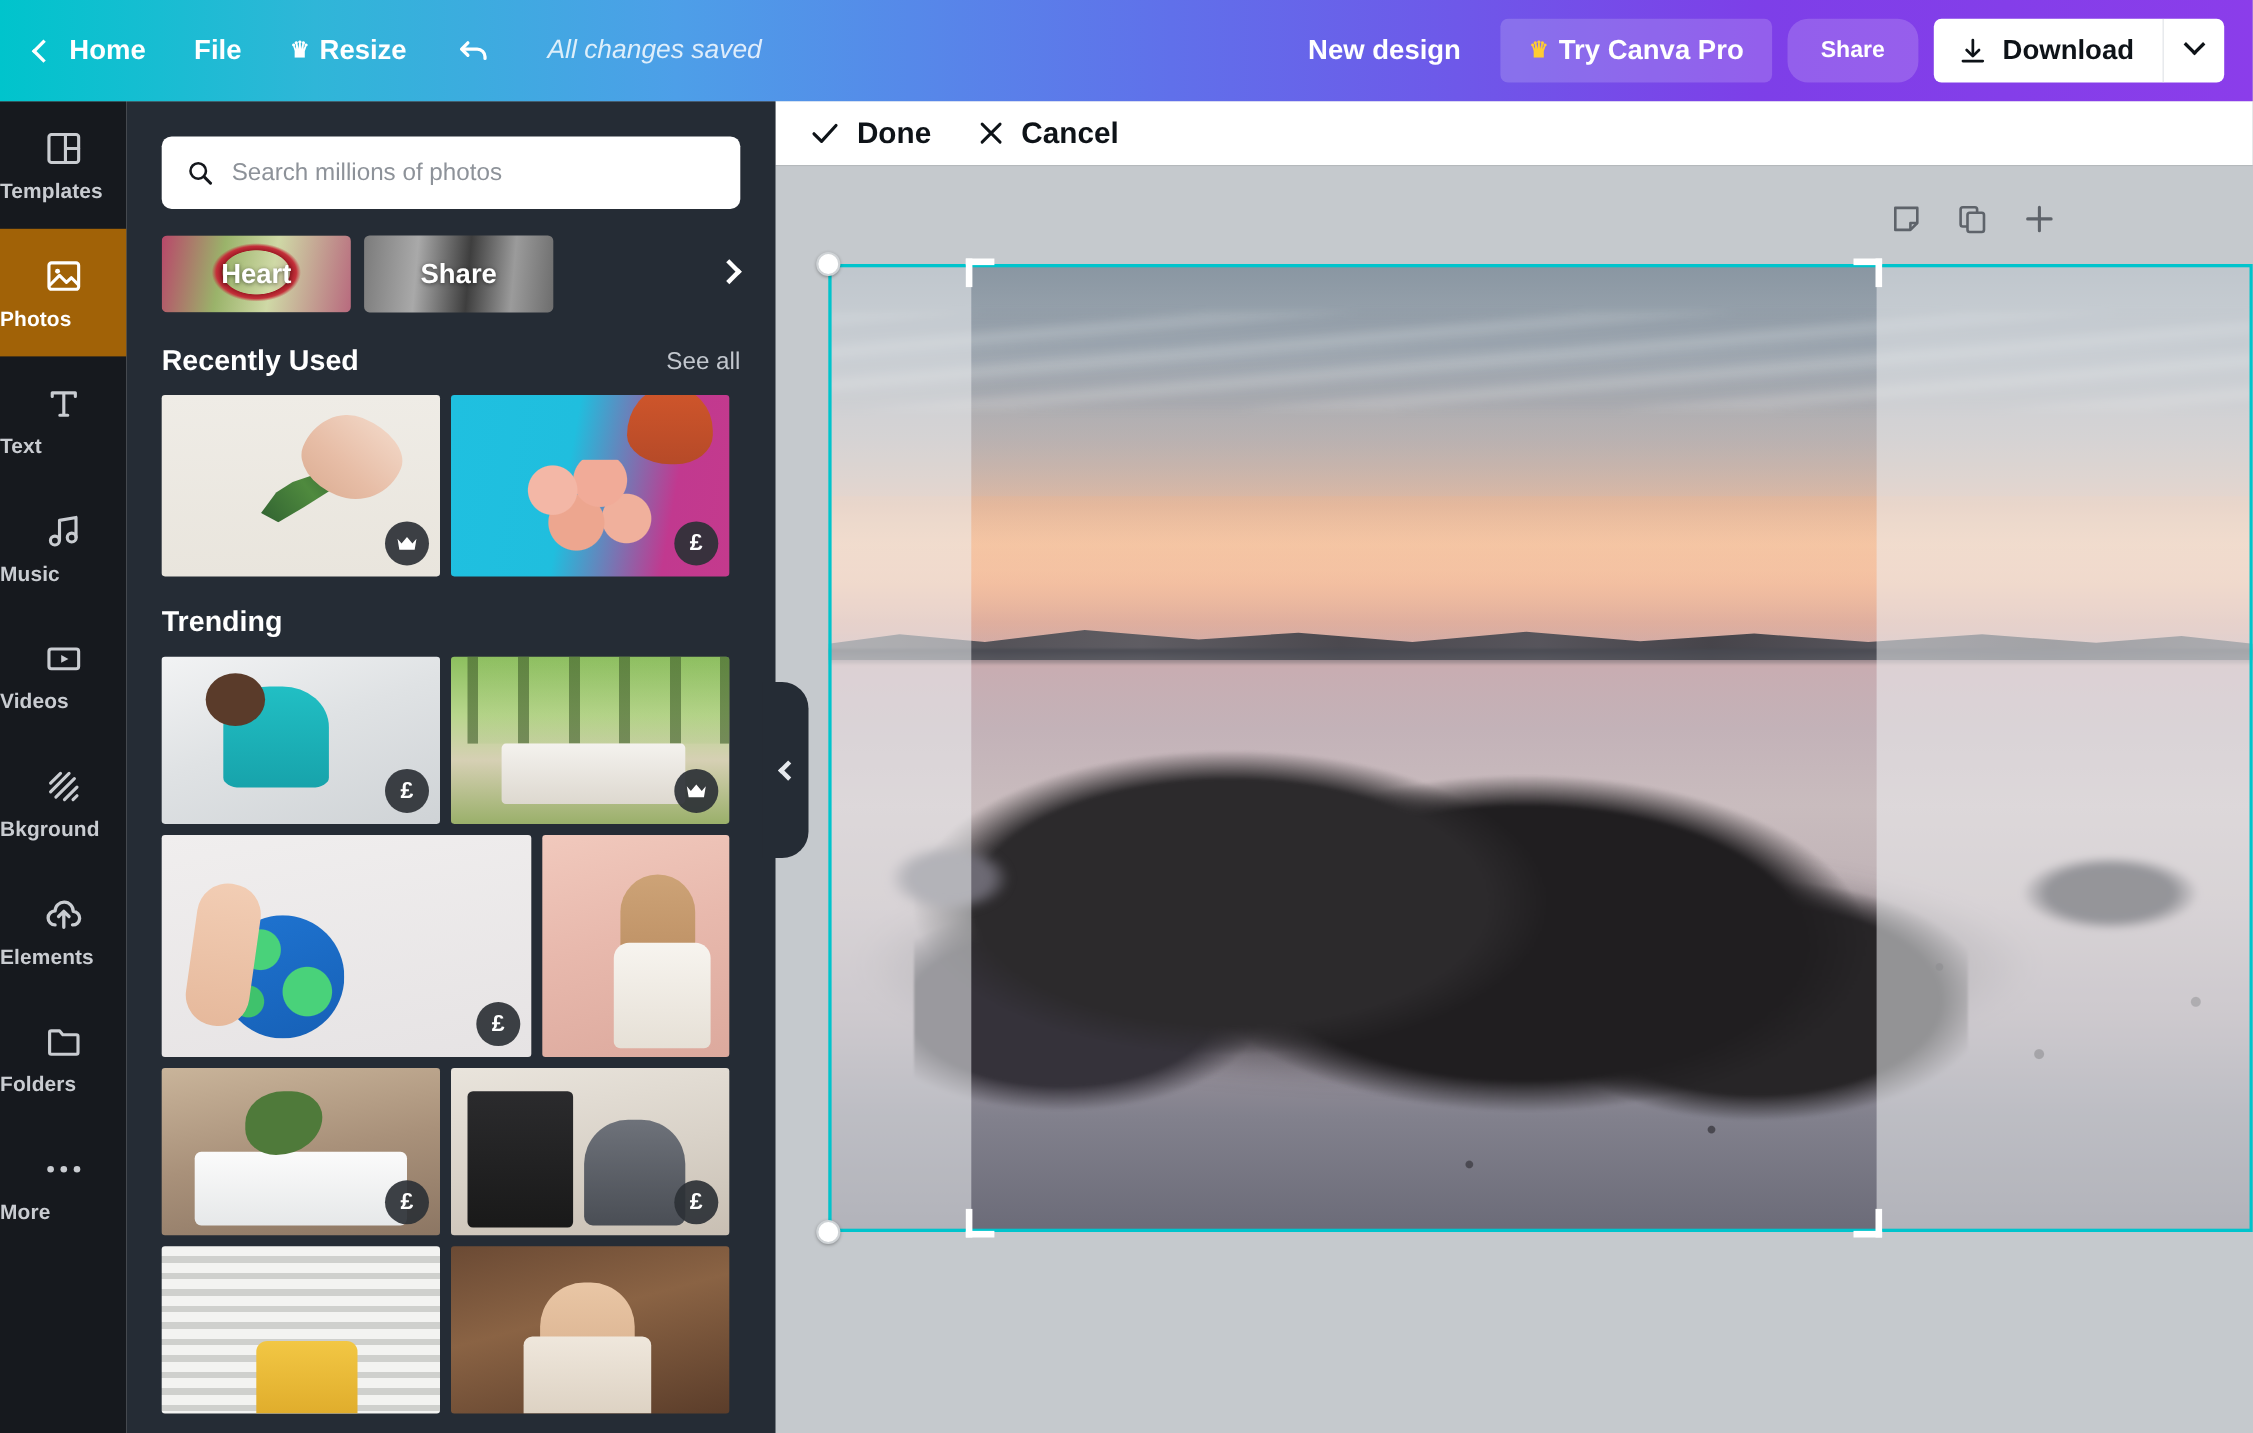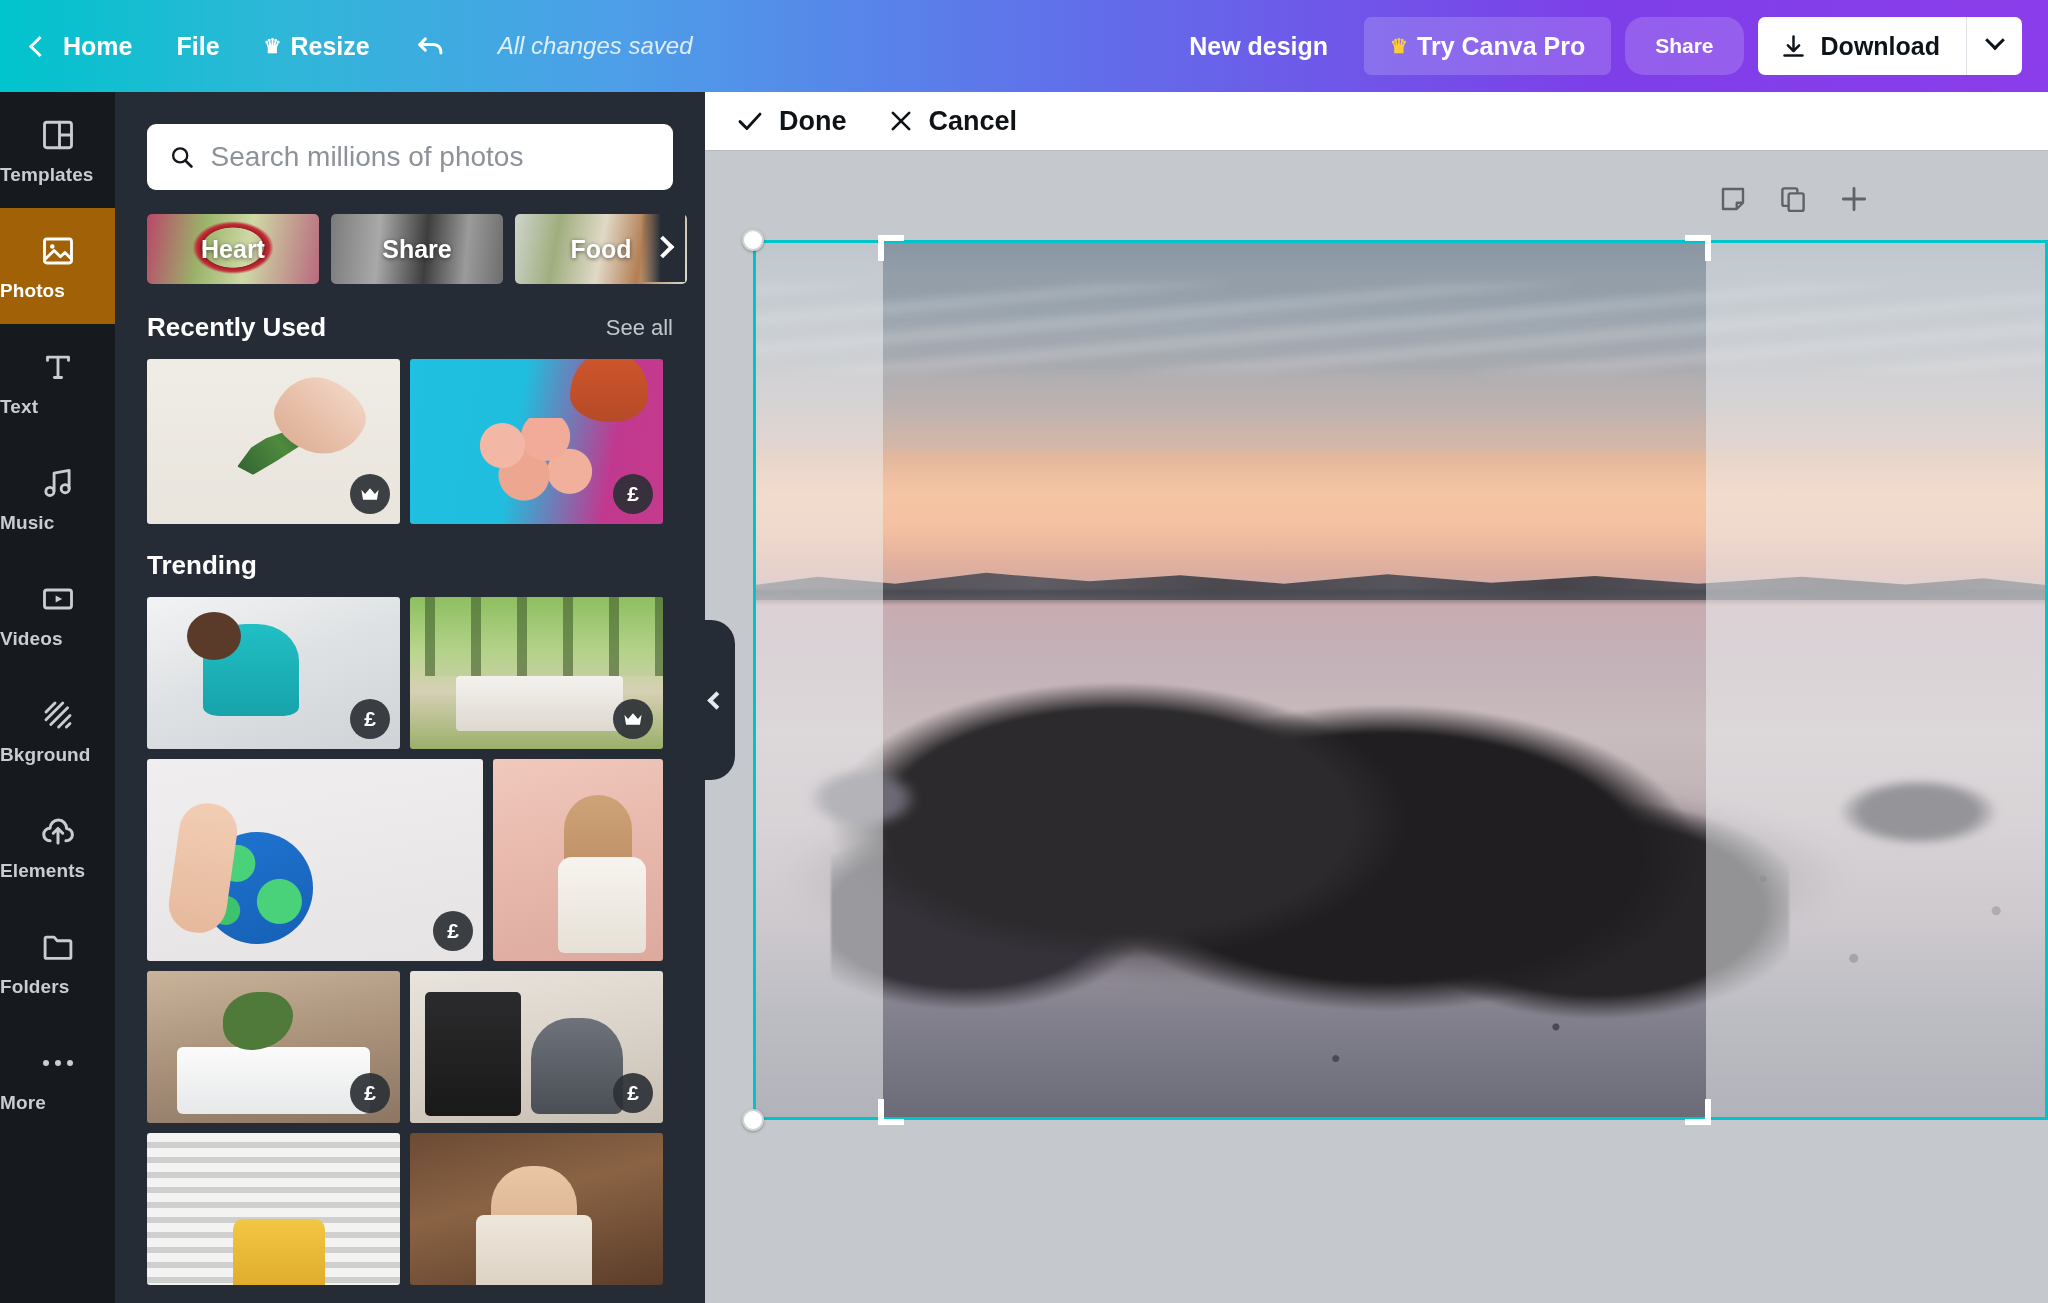--- a/index.html
+++ b/index.html
@@ -83,21 +83,21 @@
   #panel {
     position: absolute; left: 115px; top: 92px; width: 590px; height: 1211px;
     background: #252c35; z-index: 25; overflow: hidden;
   }
   #search-wrap { padding: 32px 32px 0 32px; }
   #search-box {
     background:#fff; border-radius: 9px; height: 66px; display:flex;
     align-items:center; padding: 0 22px; gap: 16px;
   }
   #search-input {
-    border:none; outline:none; font-size: 28px; color:#c2410c;
+    border:none; outline:none; font-size: 22px; color:#c2410c;
     font-family:"Liberation Sans", sans-serif; width: 100%; background:transparent;
   }
   #search-input::placeholder { color:#8d9299; }
 
   #chips-row {
     display:flex; gap: 12px; padding: 22px 0 0 32px; align-items:center;
     position: relative; overflow: hidden; height: 96px;
   }
   .chip {
     width: 172px; height: 70px; border-radius: 5px; flex: 0 0 auto;
@@ -538,23 +538,20 @@
       <input id="search-input" type="text" placeholder="Search millions of photos" style="">
     </div>
   </div>
 
   <div id="chips-row">
       <div class="chip chip-heart">
         <span>Heart</span>
       </div>
       <div class="chip chip-love">
         <span>Share</span>
-      </div>
-      <div class="chip chip-food">
-        <span>Food</span>
       </div>
       <div id="chips-next">
         <span class="chev-right"></span>
       </div>
     </div>
 
   <div class="sec-head">
     <div class="sec-title">Recently Used</div>
     <div class="sec-link">See all</div>
   </div>

